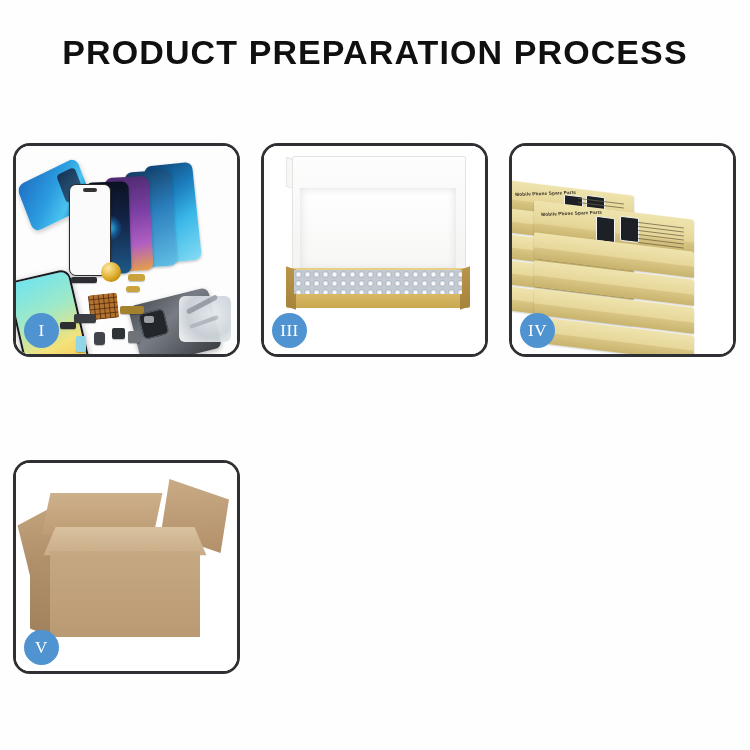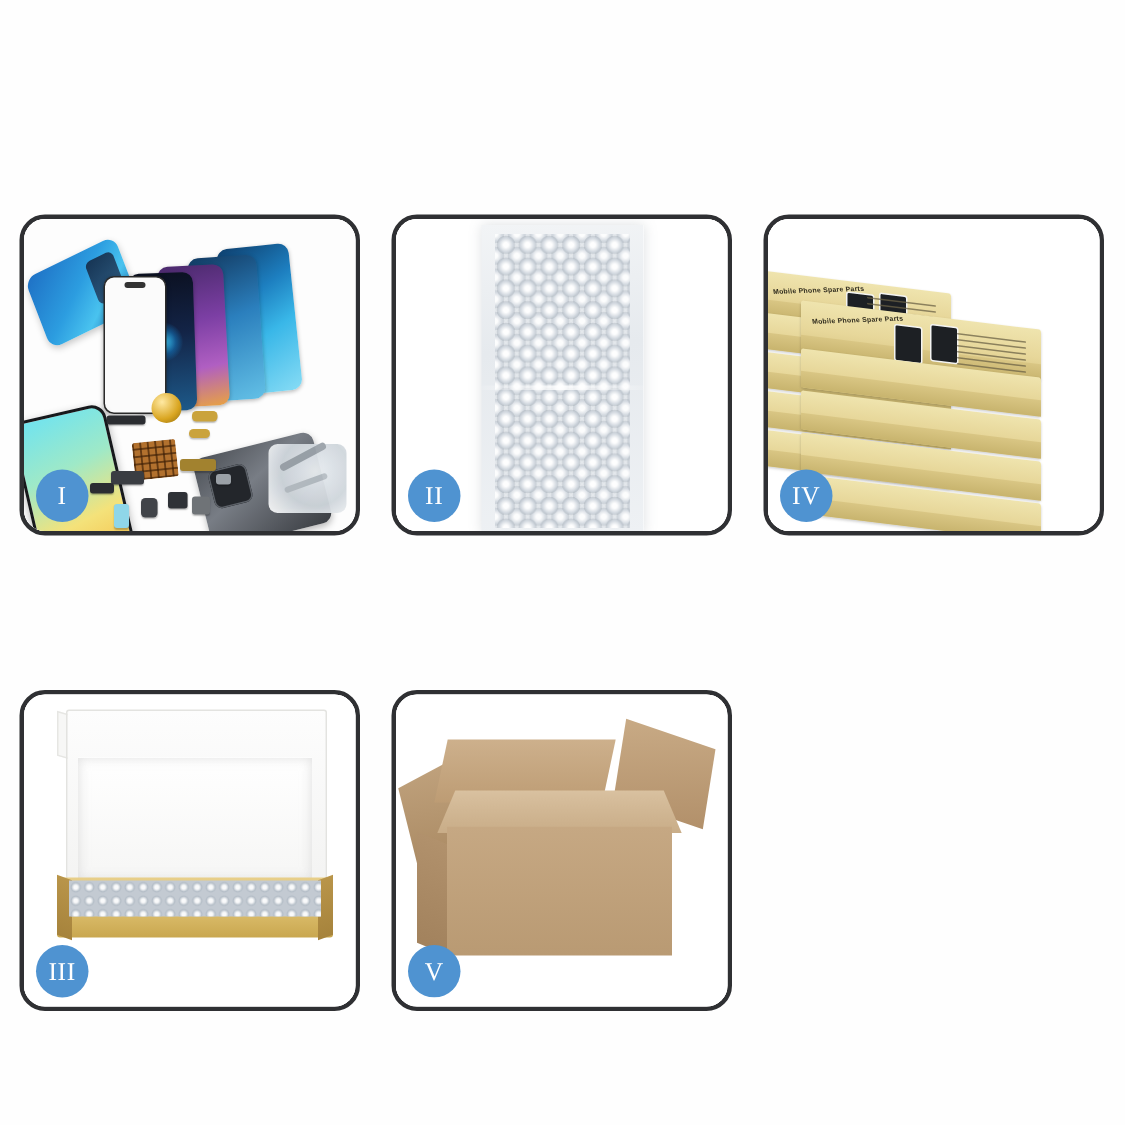--- a/index.html
+++ b/index.html
@@ -341,20 +341,21 @@
     position:absolute; left:50px; top:150px; width:14px; height:12px;
     background: rgba(150,122,90,.5); transform: skewY(16deg);
   }
 </style>
 </head>
 <body>
 
 <div class="page">
 
   <div class="header">
+    <div class="title">PRODUCT PREPARATION PROCESS</div>
   </div>
 
   <div class="grid">
 
     <div class="panel">
       <div class="panel-inner">
         <div class="collage">
           <div class="blue-flex"></div>
           <div class="ph p5"></div>
           <div class="ph p4"></div>
@@ -375,113 +376,102 @@
           <span class="sm s8"></span>
           <span class="sm s9"></span>
           <span class="sm s10"></span>
           <span class="sm s11"></span>
           <div class="tools"></div>
         </div>
       </div>
       <div class="badge">I</div>
     </div>
 
-    <div class="panel">
-      <div class="panel-inner">
-        <div class="bubble-bg">
-          <div class="pouch">
-            <div class="bubbles"></div>
-            <div class="pouch-seam"></div>
-          </div>
-        </div>
-      </div>
-      <div class="badge">II</div>
-    </div>
-
-    <div class="panel">
-      <div class="panel-inner">
-        <div class="stack-bg">
-
-          <div class="kbox" style="left:-4px; top:42px; width:126px; height:30px; transform:skewY(7deg);">
-            <div class="side"></div>
-            <div class="kb-label">Mobile Phone Spare Parts</div>
-            <div class="kb-screen" style="left:56px; top:7px;"></div>
-            <div class="kb-screen" style="left:78px; top:5px;"></div>
-            <div class="kb-lines">
-                <i></i>
-                <i></i>
-                <i></i>
-                <i></i>
-                <i></i>
-                <i></i>
-              </div>
-          </div>
-          <div class="kbox" style="left:-4px; top:70px; width:126px; height:24px; transform:skewY(7deg);">
-              <div class="side"></div>
-            </div>
-          <div class="kbox" style="left:-4px; top:96px; width:126px; height:24px; transform:skewY(7deg);">
-              <div class="side"></div>
-            </div>
-          <div class="kbox" style="left:-4px; top:122px; width:126px; height:24px; transform:skewY(7deg);">
-              <div class="side"></div>
-            </div>
-          <div class="kbox" style="left:-4px; top:148px; width:126px; height:24px; transform:skewY(7deg);">
-              <div class="side"></div>
-            </div>
-
-          <div class="kbox" style="left:22px; top:64px; width:160px; height:34px; transform:skewY(7deg);">
-            <div class="side"></div>
-            <div class="kb-label">Mobile Phone Spare Parts</div>
-            <div class="kb-screen" style="left:62px; top:8px;"></div>
-            <div class="kb-screen" style="left:86px; top:5px;"></div>
-            <div class="kb-lines">
-                <i></i>
-                <i></i>
-                <i></i>
-                <i></i>
-                <i></i>
-                <i></i>
-              </div>
-          </div>
-          <div class="kbox" style="left:22px; top:96px; width:160px; height:26px; transform:skewY(7deg);">
-              <div class="side"></div>
-            </div>
-          <div class="kbox" style="left:22px; top:124px; width:160px; height:26px; transform:skewY(7deg);">
-              <div class="side"></div>
-            </div>
-          <div class="kbox" style="left:22px; top:152px; width:160px; height:26px; transform:skewY(7deg);">
-              <div class="side"></div>
-            </div>
-          <div class="kbox" style="left:22px; top:180px; width:160px; height:26px; transform:skewY(7deg);">
-              <div class="side"></div>
-            </div>
-        </div>
-      </div>
-      <div class="badge">IV</div>
-    </div>
 
     <div class="panel">
       <div class="panel-inner">
         <div class="mailer-bg">
           <div class="lid-flap-l"></div>
           <div class="lid-flap-r"></div>
           <div class="lid-back"></div>
           <div class="foam"></div>
           <div class="tray">
             <div class="tray-lip-l"></div>
             <div class="tray-lip-r"></div>
             <div class="tray-inner"></div>
           </div>
         </div>
       </div>
       <div class="badge">III</div>
     </div>
 
     <div class="panel">
       <div class="panel-inner">
+        <div class="stack-bg">
+
+          <div class="kbox" style="left:-4px; top:42px; width:126px; height:30px; transform:skewY(7deg);">
+            <div class="side"></div>
+            <div class="kb-label">Mobile Phone Spare Parts</div>
+            <div class="kb-screen" style="left:56px; top:7px;"></div>
+            <div class="kb-screen" style="left:78px; top:5px;"></div>
+            <div class="kb-lines">
+                <i></i>
+                <i></i>
+                <i></i>
+                <i></i>
+                <i></i>
+                <i></i>
+              </div>
+          </div>
+          <div class="kbox" style="left:-4px; top:70px; width:126px; height:24px; transform:skewY(7deg);">
+              <div class="side"></div>
+            </div>
+          <div class="kbox" style="left:-4px; top:96px; width:126px; height:24px; transform:skewY(7deg);">
+              <div class="side"></div>
+            </div>
+          <div class="kbox" style="left:-4px; top:122px; width:126px; height:24px; transform:skewY(7deg);">
+              <div class="side"></div>
+            </div>
+          <div class="kbox" style="left:-4px; top:148px; width:126px; height:24px; transform:skewY(7deg);">
+              <div class="side"></div>
+            </div>
+
+          <div class="kbox" style="left:22px; top:64px; width:160px; height:34px; transform:skewY(7deg);">
+            <div class="side"></div>
+            <div class="kb-label">Mobile Phone Spare Parts</div>
+            <div class="kb-screen" style="left:62px; top:8px;"></div>
+            <div class="kb-screen" style="left:86px; top:5px;"></div>
+            <div class="kb-lines">
+                <i></i>
+                <i></i>
+                <i></i>
+                <i></i>
+                <i></i>
+                <i></i>
+              </div>
+          </div>
+          <div class="kbox" style="left:22px; top:96px; width:160px; height:26px; transform:skewY(7deg);">
+              <div class="side"></div>
+            </div>
+          <div class="kbox" style="left:22px; top:124px; width:160px; height:26px; transform:skewY(7deg);">
+              <div class="side"></div>
+            </div>
+          <div class="kbox" style="left:22px; top:152px; width:160px; height:26px; transform:skewY(7deg);">
+              <div class="side"></div>
+            </div>
+          <div class="kbox" style="left:22px; top:180px; width:160px; height:26px; transform:skewY(7deg);">
+              <div class="side"></div>
+            </div>
+        </div>
+      </div>
+      <div class="badge">IV</div>
+    </div>
+
+    <div class="panel">
+      <div class="panel-inner">
         <div class="carton-bg">
           <div class="ct-flap-left"></div>
           <div class="ct-flap-right"></div>
           <div class="ct-flap-back"></div>
           <div class="ct-goods">
             <span></span>
               <span></span>
               <span></span>
               <span></span>
               <span></span>

